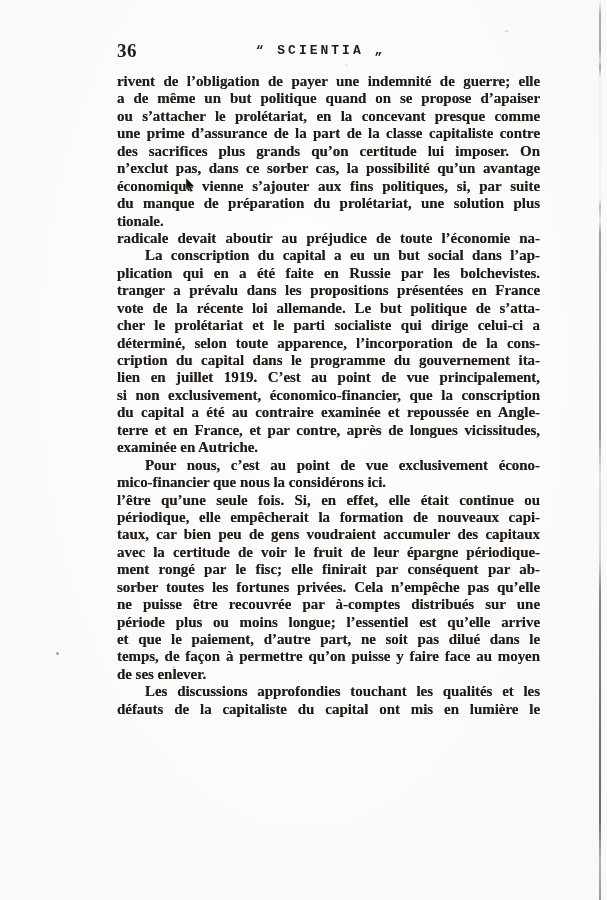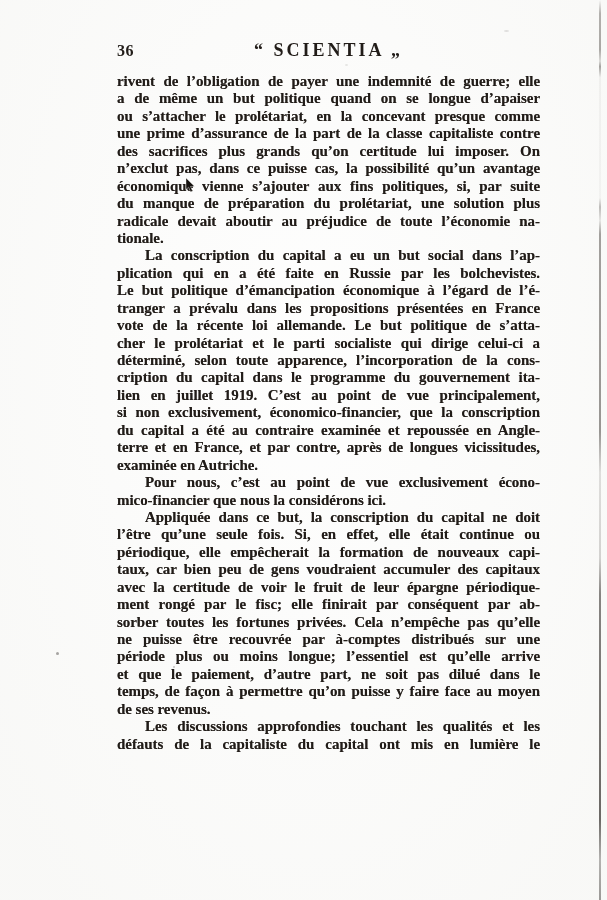--- a/index.html
+++ b/index.html
@@ -13,31 +13,32 @@
   }
   .paper {
     position: absolute; inset: 0;
     background:
       radial-gradient(ellipse at 50% 40%, rgba(255,255,255,0.6), rgba(238,238,234,0.25) 90%),
       #fcfcfb;
   }
   .page-number {
     position: absolute;
     left: 117px; top: 43px;
-    font-size: 16px; font-weight: bold;
+    font-size: 19px; font-weight: bold;
     line-height: 15px;
     letter-spacing: 0.5px;
   }
   .running-title {
     position: absolute;
-    left: 117px; top: 43px; width: 423px;
+    left: 109px; top: 43px; width: 423px;
     text-align: center;
-    font-size: 18px; font-weight: bold;
+    font-size: 13px; font-weight: bold;
     line-height: 15px;
     letter-spacing: 3px;
+    font-family: Liberation Mono, monospace;
   }
   .text-block {
     position: absolute;
     left: 117px; top: 73px; width: 423px;
   }
   .line {
     height: 17.45px;
     line-height: 17.45px;
     font-size: 15px;
     font-weight: bold;
@@ -85,56 +86,54 @@
 </head>
 <body style="color: rgb(33, 28, 24); background: rgb(252, 252, 251);">
 
 <div class="paper"></div>
 
 <div class="page-number">36</div>
 <div class="running-title">“ SCIENTIA „</div>
 
 <div class="text-block">
     <div class="line">rivent de l’obligation de payer une indemnité de guerre; elle</div>
-    <div class="line">a de même un but politique quand on se longue d’apaiser</div>
+    <div class="line">a de même un but politique quand on se propose d’apaiser</div>
     <div class="line">ou s’attacher le prolétariat, en la concevant presque comme</div>
     <div class="line">une prime d’assurance de la part de la classe capitaliste contre</div>
     <div class="line">des sacrifices plus grands qu’on certitude lui imposer.  On</div>
-    <div class="line">n’exclut pas, dans ce puisse cas, la possibilité qu’un avantage</div>
+    <div class="line">n’exclut pas, dans ce sorber cas, la possibilité qu’un avantage</div>
     <div class="line">économique vienne s’ajouter aux fins politiques, si, par suite</div>
     <div class="line">du manque de préparation du prolétariat, une solution plus</div>
+    <div class="line para-end">tionale.</div>
     <div class="line">radicale devait aboutir au préjudice de toute l’économie na-</div>
-    <div class="line para-end">tionale.</div>
     <div class="line indent">La conscription du capital a eu un but social dans l’ap-</div>
     <div class="line">plication qui en a été faite en Russie par les bolchevistes.</div>
-    <div class="line">Le but politique d’émancipation économique à l’égard de l’é-</div>
     <div class="line">tranger a prévalu dans les propositions présentées en France</div>
     <div class="line">vote de la récente loi allemande.  Le but politique de s’atta-</div>
     <div class="line">cher le prolétariat et le parti socialiste qui dirige celui-ci a</div>
     <div class="line">déterminé, selon toute apparence, l’incorporation de la cons-</div>
     <div class="line">cription du capital dans le programme du gouvernement ita-</div>
     <div class="line">lien en juillet 1919.  C’est au point de vue principalement,</div>
     <div class="line">si non exclusivement, économico-financier, que la conscription</div>
     <div class="line">du capital a été au contraire examinée et repoussée en Angle-</div>
     <div class="line">terre et en France, et par contre, après de longues vicissitudes,</div>
     <div class="line para-end">examinée en Autriche.</div>
     <div class="line indent">Pour nous, c’est au point de vue exclusivement écono-</div>
     <div class="line para-end">mico-financier que nous la considérons ici.</div>
-    <div class="line indent">Appliquée dans ce but, la conscription du capital ne doit</div>
     <div class="line">l’être qu’une seule fois.  Si, en effet, elle était continue ou</div>
     <div class="line">périodique, elle empêcherait la formation de nouveaux capi-</div>
     <div class="line">taux, car bien peu de gens voudraient accumuler des capitaux</div>
     <div class="line">avec la certitude de voir le fruit de leur épargne périodique-</div>
     <div class="line">ment rongé par le fisc; elle finirait par conséquent par ab-</div>
     <div class="line">sorber toutes les fortunes privées.  Cela n’empêche pas qu’elle</div>
     <div class="line">ne puisse être recouvrée par à-comptes distribués sur une</div>
     <div class="line">période plus ou moins longue; l’essentiel est qu’elle arrive</div>
     <div class="line">et que le paiement, d’autre part, ne soit pas dilué dans le</div>
     <div class="line">temps, de façon à permettre qu’on puisse y faire face au moyen</div>
-    <div class="line para-end">de ses revenus.</div>
+    <div class="line para-end">de ses enlever.</div>
     <div class="line indent">Les discussions approfondies touchant les qualités et les</div>
     <div class="line">défauts de la capitaliste du capital ont mis en lumière le</div>
   </div>
 
 <div class="edge-line"></div>
 <div class="speck s1"></div>
 <div class="speck s2"></div>
 <div class="speck s3"></div>
 <div class="speck s4"></div>
 

